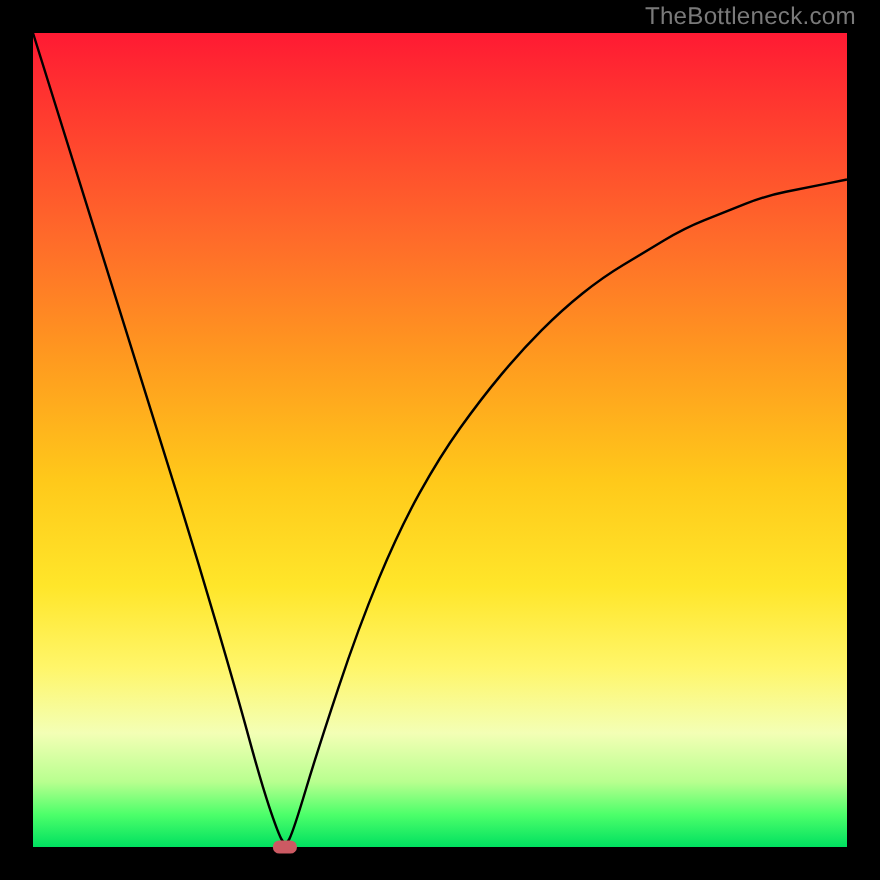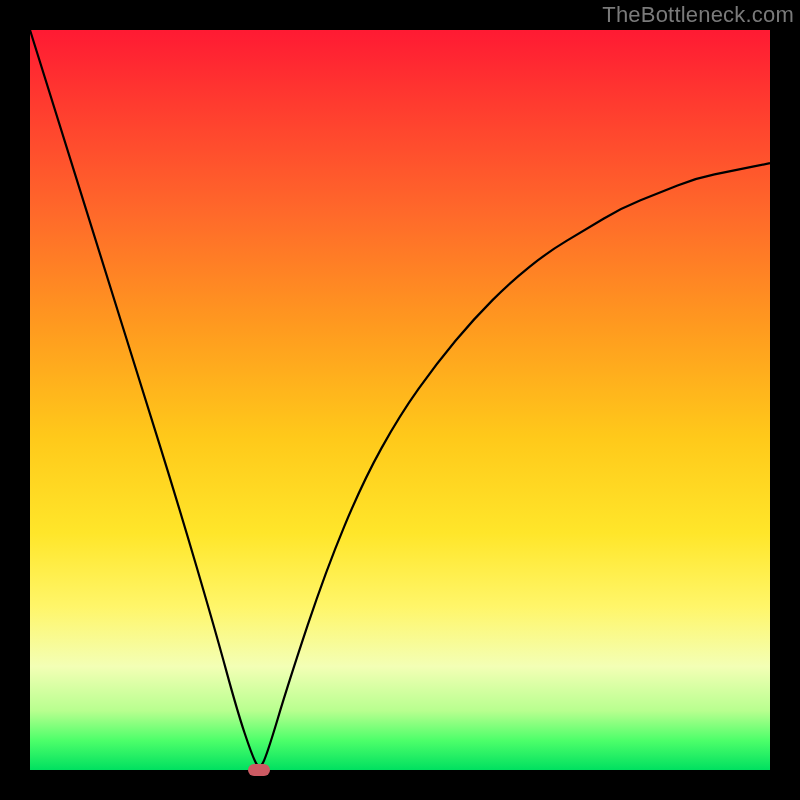--- a/index.html
+++ b/index.html
@@ -36,21 +36,21 @@
       #fff66a 78%,
       #f3ffb5 86%,
       #b8ff8f 92%,
       #4dff6a 96%,
       #00e060 100%
     );
   }
   .watermark {
     position: absolute;
     top: 2px;
-    right: 6px;
+    right: 22px;
     color: #7a7a7a;
     font-size: 22px;
     font-weight: 500;
     letter-spacing: 0.2px;
     user-select: none;
   }
   svg.curve {
     position: absolute;
     left: 0;
     top: 0;

